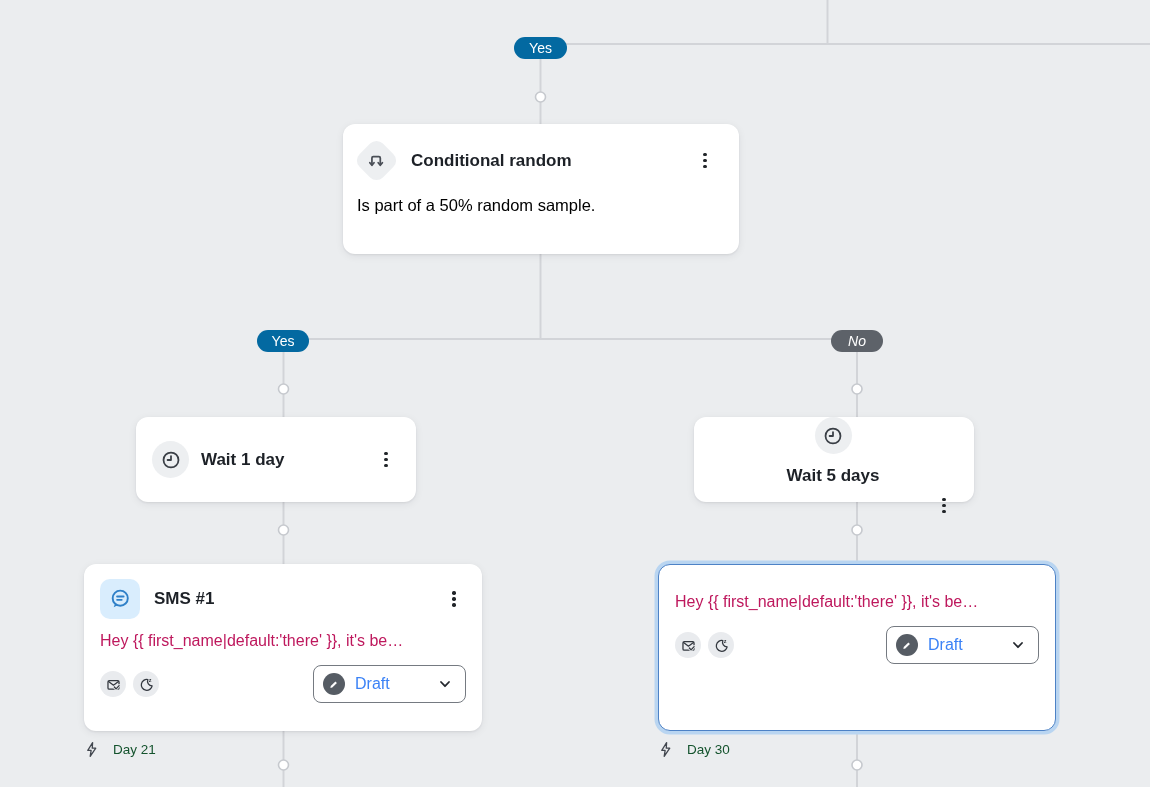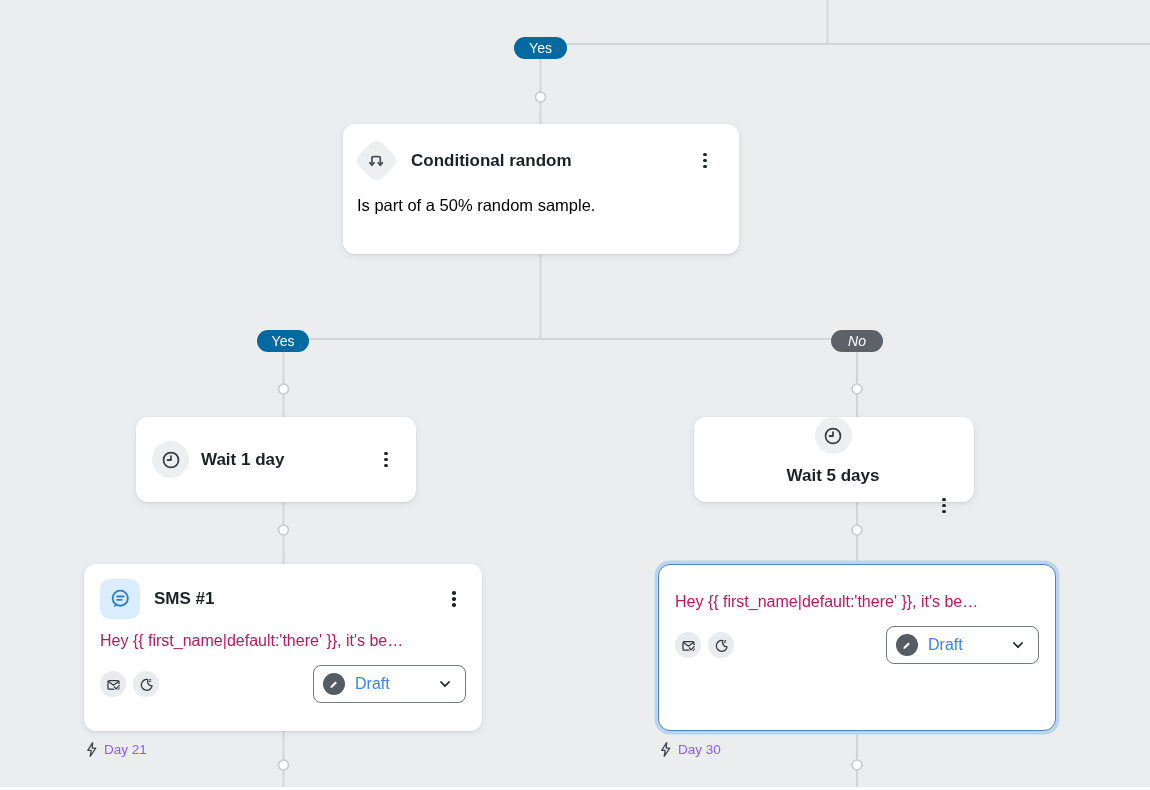--- a/index.html
+++ b/index.html
@@ -87,22 +87,22 @@
     font-family:inherit; font-size:16px; color:#3b82f6;
   }
   .pencil-circle {
     width:22px; height:22px; border-radius:50%; background:#565c64; flex:0 0 22px;
     display:flex; align-items:center; justify-content:center;
   }
   .status-btn .spacer { flex:1; }
 
   
   .day-label {
-    position:absolute; display:flex; align-items:center; gap:6px;
-    font-size:13.5px; color:#8b5cf6;
+    position:absolute; display:flex; align-items:center; gap:15px;
+    font-size:13.5px; color:#14532d;
   }
   .day-left  { left:85px;  top:741px; }
   .day-right { left:659px; top:741px; }
 
   .bottom-strip { position:absolute; left:0; bottom:0; width:100%; height:3px; background:#ffffff; }
 </style>
 </head>
 <body>
 
 <div class="canvas">

